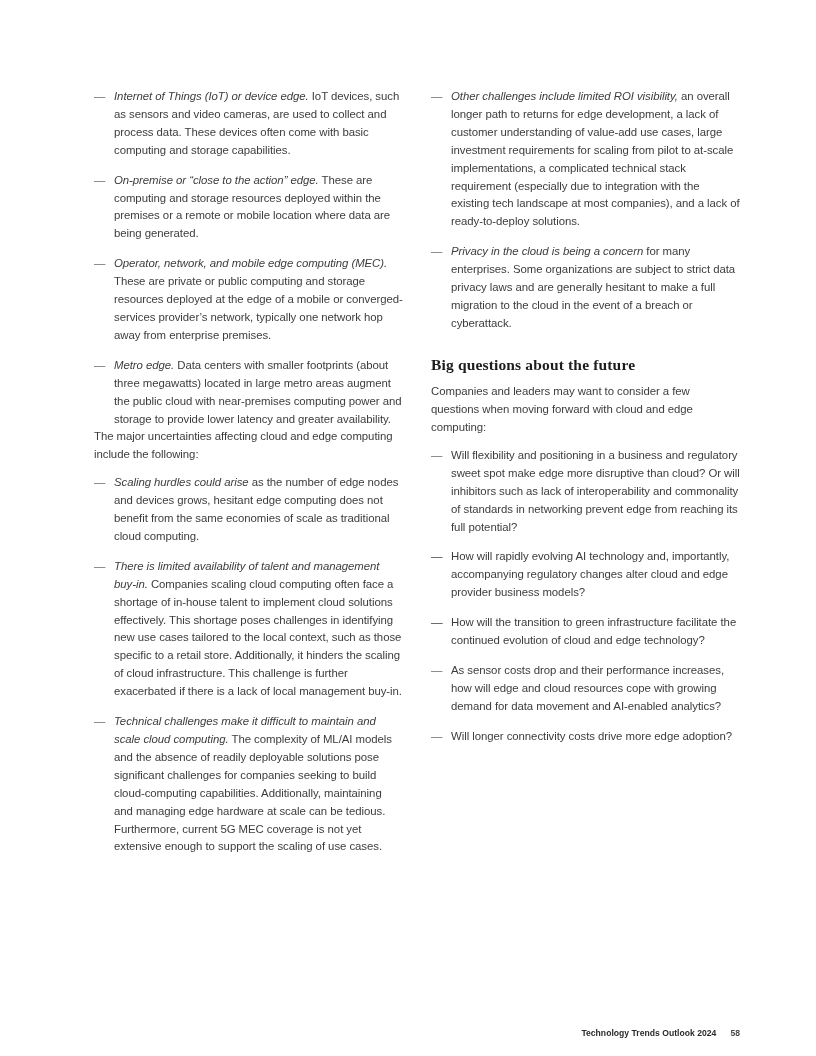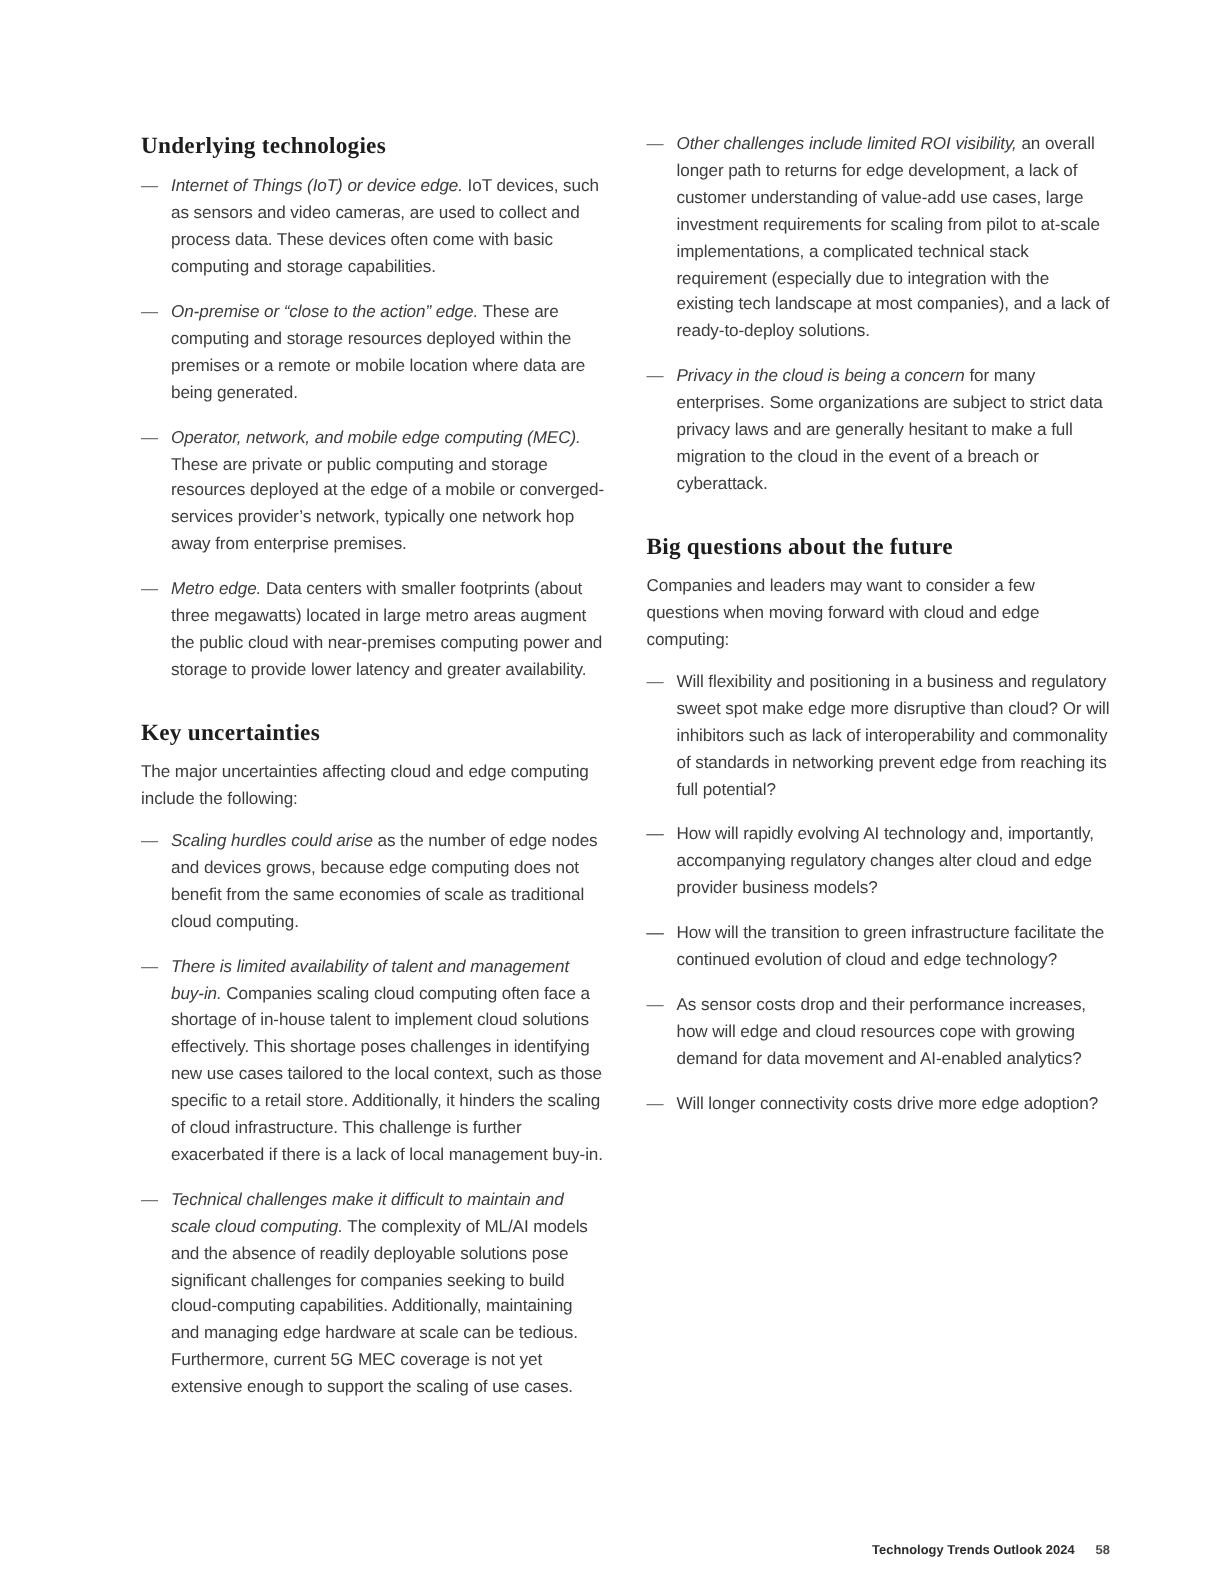--- a/index.html
+++ b/index.html
@@ -100,36 +100,34 @@
 </style>
 </head>
 <body>
 
 <div class="page">
 
   <div class="columns">
 
     <div class="col">
 
-      <h2 class="section-heading">Underlying technologies</h2>
 
 
       <ul class="dash-list">
           <li><span class="dash">—</span><span class="lead-in">Internet of Things (IoT) or device edge.</span><span> IoT devices, such as sensors and video cameras, are used to collect and process data. These devices often come with basic computing and storage capabilities.</span></li>
           <li><span class="dash">—</span><span class="lead-in">On-premise or “close to the action” edge.</span><span> These are computing and storage resources deployed within the premises or a remote or mobile location where data are being generated.</span></li>
           <li><span class="dash">—</span><span class="lead-in">Operator, network, and mobile edge computing (MEC).</span><span> These are private or public computing and storage resources deployed at the edge of a mobile or converged-services provider’s network, typically one network hop away from enterprise premises.</span></li>
           <li><span class="dash">—</span><span class="lead-in">Metro edge.</span><span> Data centers with smaller footprints (about three megawatts) located in large metro areas augment the public cloud with near-premises computing power and storage to provide lower latency and greater availability.</span></li>
         </ul>
 
-      <h2 class="section-heading spaced">Key uncertainties</h2>
 
       <p class="para">The major uncertainties affecting cloud and edge computing include the following:</p>
 
       <ul class="dash-list">
-          <li><span class="dash">—</span><span class="lead-in">Scaling hurdles could arise</span><span> as the number of edge nodes and devices grows, because edge computing does not benefit from the same economies of scale as traditional cloud computing.</span></li>
+          <li><span class="dash">—</span><span class="lead-in">Scaling hurdles could arise</span><span> as the number of edge nodes and devices grows, hesitant edge computing does not benefit from the same economies of scale as traditional cloud computing.</span></li>
           <li><span class="dash">—</span><span class="lead-in">There is limited availability of talent and management buy-in.</span><span> Companies scaling cloud computing often face a shortage of in-house talent to implement cloud solutions effectively. This shortage poses challenges in identifying new use cases tailored to the local context, such as those specific to a retail store. Additionally, it hinders the scaling of cloud infrastructure. This challenge is further exacerbated if there is a lack of local management buy-in.</span></li>
           <li><span class="dash">—</span><span class="lead-in">Technical challenges make it difficult to maintain and scale cloud computing.</span><span> The complexity of ML/AI models and the absence of readily deployable solutions pose significant challenges for companies seeking to build cloud-computing capabilities. Additionally, maintaining and managing edge hardware at scale can be tedious. Furthermore, current 5G MEC coverage is not yet extensive enough to support the scaling of use cases.</span></li>
         </ul>
 
     </div>
 
     <div class="col">
 
       <ul class="dash-list">
           <li><span class="dash">—</span><span class="lead-in">Other challenges include limited ROI visibility,</span><span> an overall longer path to returns for edge development, a lack of customer understanding of value-add use cases, large investment requirements for scaling from pilot to at-scale implementations, a complicated technical stack requirement (especially due to integration with the existing tech landscape at most companies), and a lack of ready-to-deploy solutions.</span></li>

